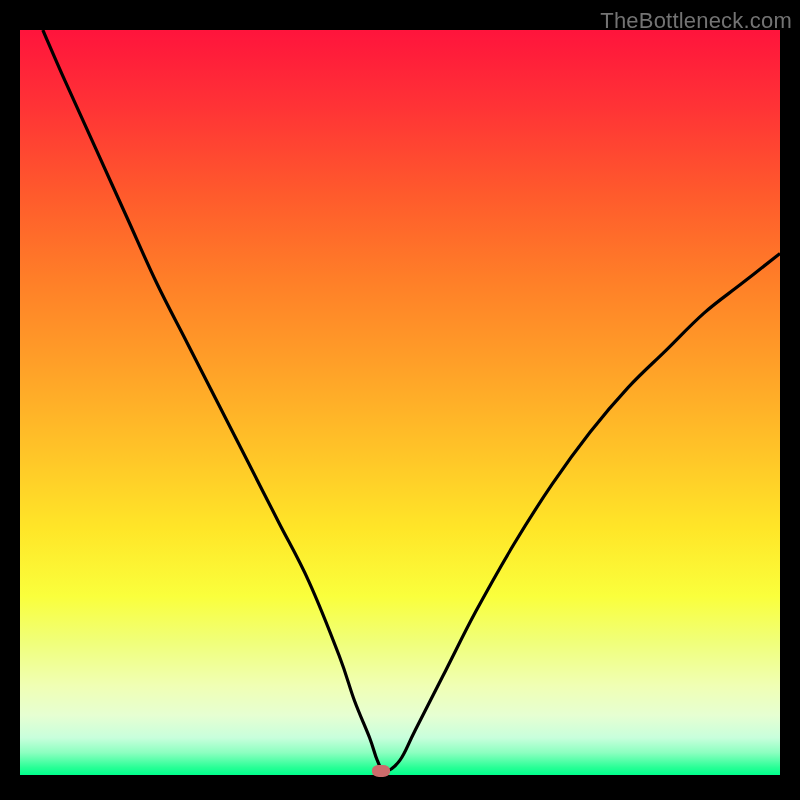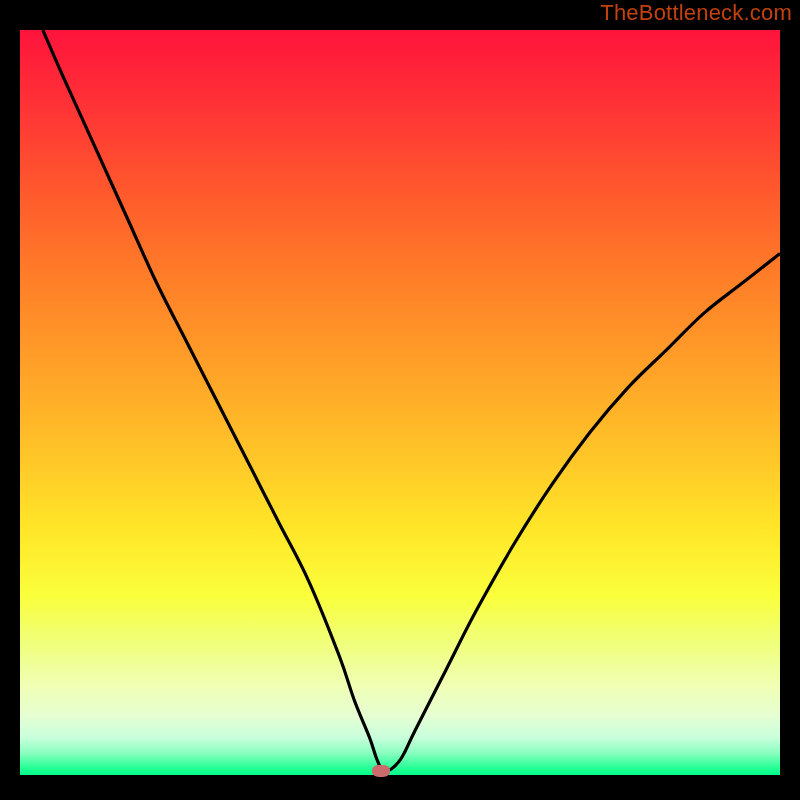--- a/index.html
+++ b/index.html
@@ -36,23 +36,23 @@
       #f0ffb4 88%,
       #e6ffd2 92%,
       #c8ffdc 95%,
       #8cffc0 97%,
       #28ff96 99%,
       #00ff8c 100%
     );
   }
   .watermark {
     position: absolute;
-    top: 0;
+    top: 8px;
     right: 8px;
-    color: #c2410c;
+    color: #737373;
     font-size: 22px;
     font-weight: 500;
     letter-spacing: 0.2px;
     margin-left: 32px;
   }
   svg.curve {
     position: absolute;
     left: 0;
     top: 0;
     width: 760px;

